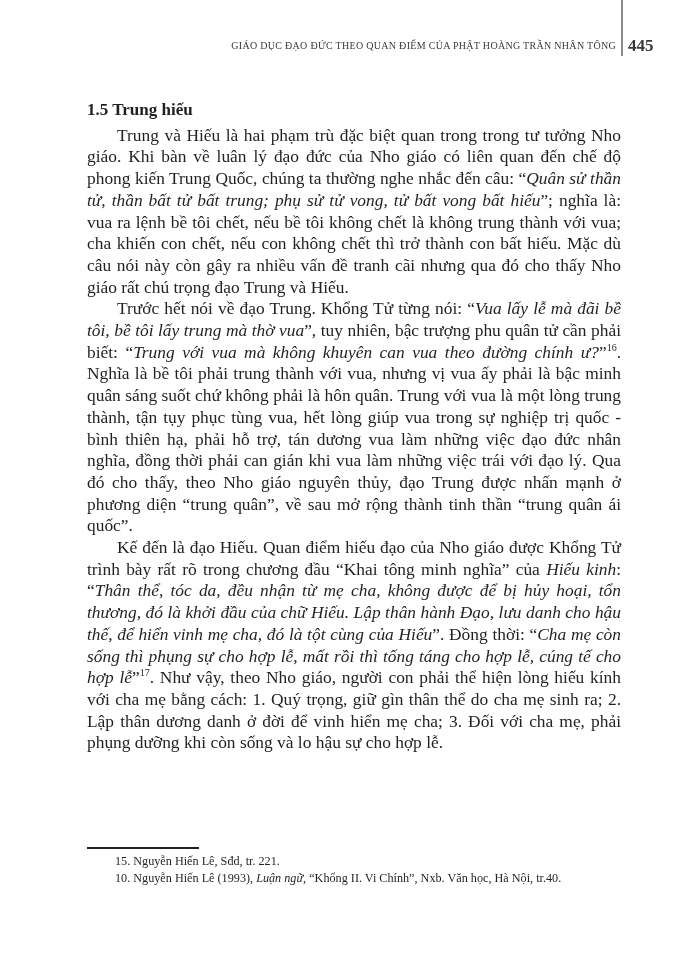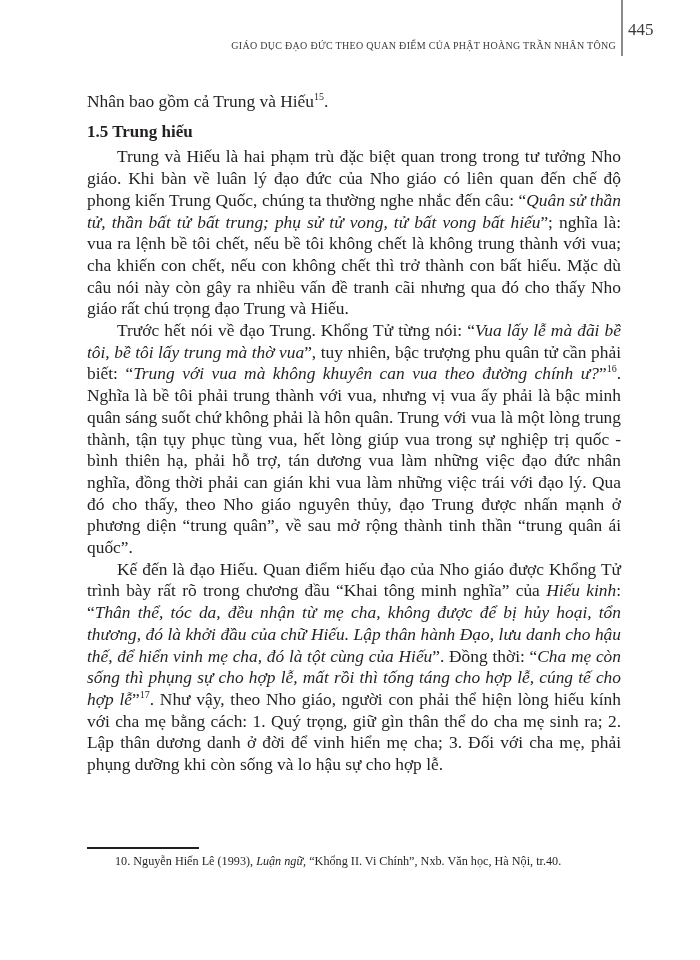--- a/index.html
+++ b/index.html
@@ -9,22 +9,22 @@
   }
   .header-rule {
     position: absolute; left: 621px; top: 0; width: 2px; height: 56px; background: #8a8a8a;
   }
   .running-head {
     position: absolute; right: 84px; top: 40px;
     font-family: "Liberation Serif", serif; font-size: 10px; letter-spacing: 0.3px;
     color: #3a3a3a; white-space: nowrap;
   }
   .page-number {
-    position: absolute; left: 628px; top: 20px;
-    font-family: "Liberation Serif", serif; font-size: 17px; font-weight: normal; color: #3a3a3a;
+    position: absolute; left: 628px; top: 36px;
+    font-family: "Liberation Serif", serif; font-size: 17px; font-weight: bold; color: #3a3a3a;
   }
   .text-block {
     position: absolute; left: 87px; top: 91px; width: 534px;
     font-family: "Liberation Serif", serif; font-size: 17.4px; line-height: 21.7px;
     text-align: justify;
   }
   .text-block p { margin: 0; }
   .text-block .para { text-indent: 30px; }
   .text-block .heading { font-weight: bold; margin-top: 8px; margin-bottom: 4px; font-size: 17px; }
   sup { font-size: 10px; line-height: 0; vertical-align: super; }
@@ -39,23 +39,23 @@
   .footnotes div { white-space: nowrap; }
 </style>
 </head>
 <body>
 
 <div class="header-rule"></div>
 <div class="running-head">GIÁO DỤC ĐẠO ĐỨC THEO QUAN ĐIỂM CỦA PHẬT HOÀNG TRẦN NHÂN TÔNG</div>
 <div class="page-number">445</div>
 
 <div class="text-block">
-  <p><span>Nhân bao gồm cả Trung và Hiếu</span><sup>15</sup><span>.</span></p>
   <p class="heading">1.5 Trung hiếu</p>
   <p class="para"><span>Trung và Hiếu là hai phạm trù đặc biệt quan trong trong tư tưởng Nho giáo. Khi bàn về luân lý đạo đức của Nho giáo có liên quan đến chế độ phong kiến Trung Quốc, chúng ta thường nghe nhắc đến câu: “</span><i>Quân sử thần tử, thần bất tử bất trung; phụ sử tử vong, tử bất vong bất hiếu</i><span>”; nghĩa là: vua ra lệnh bề tôi chết, nếu bề tôi không chết là không trung thành với vua; cha khiến con chết, nếu con không chết thì trở thành con bất hiếu. Mặc dù câu nói này còn gây ra nhiều vấn đề tranh cãi nhưng qua đó cho thấy Nho giáo rất chú trọng đạo Trung và Hiếu.</span></p>
   <p class="para"><span>Trước hết nói về đạo Trung. Khổng Tử từng nói: “</span><i>Vua lấy lễ mà đãi bề tôi, bề tôi lấy trung mà thờ vua</i><span>”, tuy nhiên, bậc trượng phu quân tử cần phải biết: “</span><i>Trung với vua mà không khuyên can vua theo đường chính ư?</i><span>”</span><sup>16</sup><span>. Nghĩa là bề tôi phải trung thành với vua, nhưng vị vua ấy phải là bậc minh quân sáng suốt chứ không phải là hôn quân. Trung với vua là một lòng trung thành, tận tụy phục tùng vua, hết lòng giúp vua trong sự nghiệp trị quốc - bình thiên hạ, phải hỗ trợ, tán dương vua làm những việc đạo đức nhân nghĩa, đồng thời phải can gián khi vua làm những việc trái với đạo lý. Qua đó cho thấy, theo Nho giáo nguyên thủy, đạo Trung được nhấn mạnh ở phương diện “trung quân”, về sau mở rộng thành tinh thần “trung quân ái quốc”.</span></p>
   <p class="para"><span>Kế đến là đạo Hiếu. Quan điểm hiếu đạo của Nho giáo được Khổng Tử trình bày rất rõ trong chương đầu “Khai tông minh ng­hĩa” của </span><i>Hiếu kinh</i><span>: “</span><i>Thân thể, tóc da, đều nhận từ mẹ cha, không được để bị hủy hoại, tổn thương, đó là khởi đầu của chữ Hiếu. Lập thân hành Đạo, lưu danh cho hậu thế, để hiển vinh mẹ cha, đó là tột cùng của Hiếu</i><span>”. Đồng thời: “</span><i>Cha mẹ còn sống thì phụng sự cho hợp lễ, mất rồi thì tống táng cho hợp lễ, cúng tế cho hợp lễ</i><span>”</span><sup>17</sup><span>. Như vậy, theo Nho giáo, người con phải thể hiện lòng hiếu kính với cha mẹ bằng cách: 1. Quý trọng, giữ gìn thân thể do cha mẹ sinh ra; 2. Lập thân dương danh ở đời để vinh hiển mẹ cha; 3. Đối với cha mẹ, phải phụng dưỡng khi còn sống và lo hậu sự cho hợp lễ.</span></p>
 </div>
 
 <div class="footnote-rule"></div>
 <div class="footnotes">
+  <div><span>15.</span> <span>Nguyễn Hiến Lê, Sđd, tr. 221.</span></div>
   <div><span>10.</span> <span>Nguyễn Hiến Lê (1993), </span><i>Luận ngữ,</i><span> “Khổng II. Vi Chính”, Nxb. Văn học, Hà Nội, tr.40.</span></div>
 </div>
 
 </body></html>

